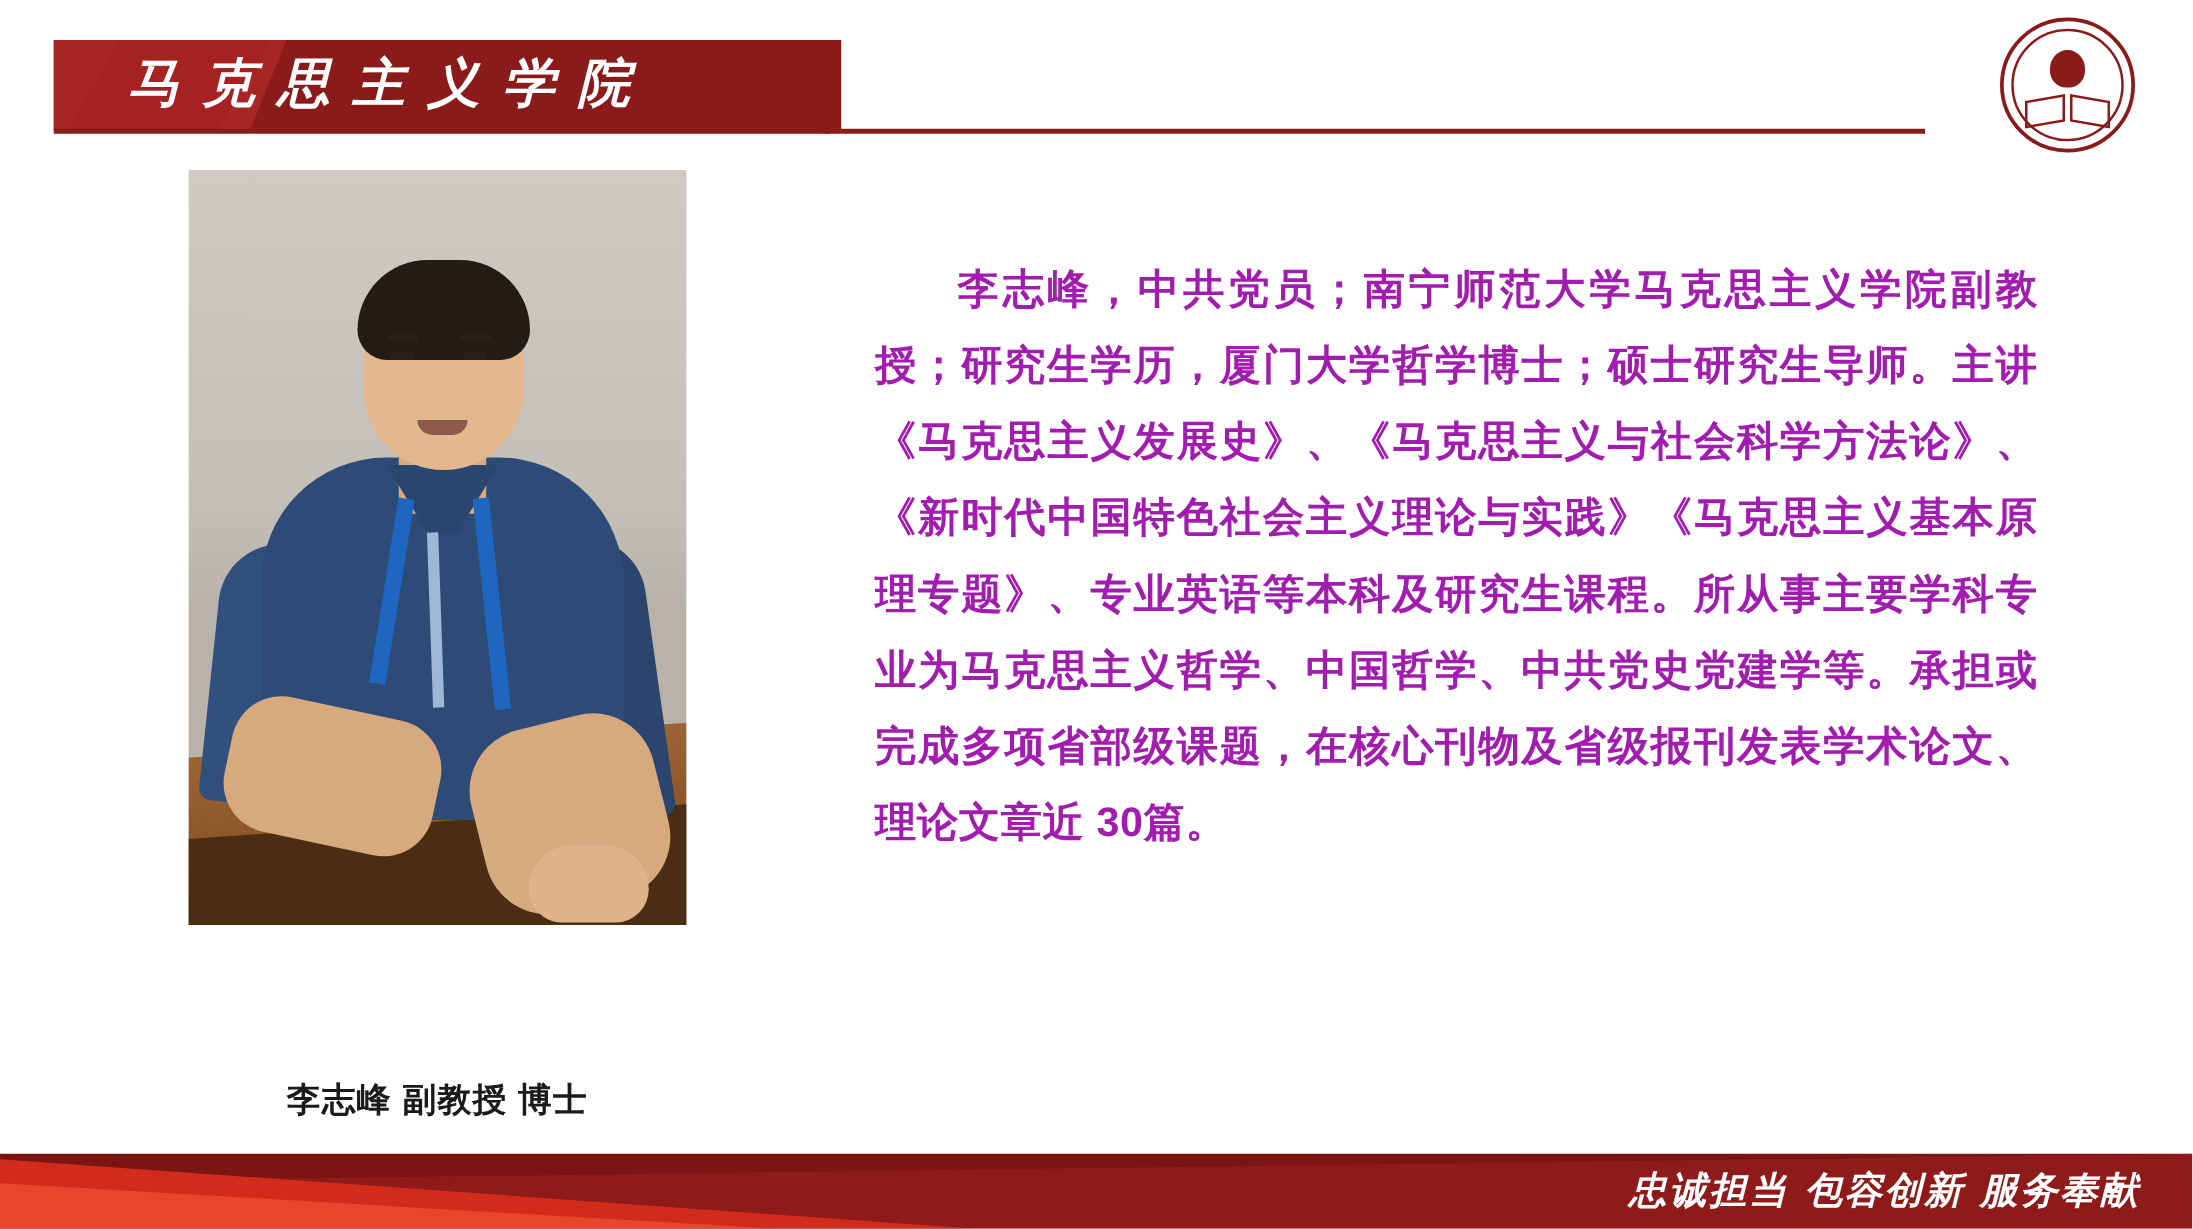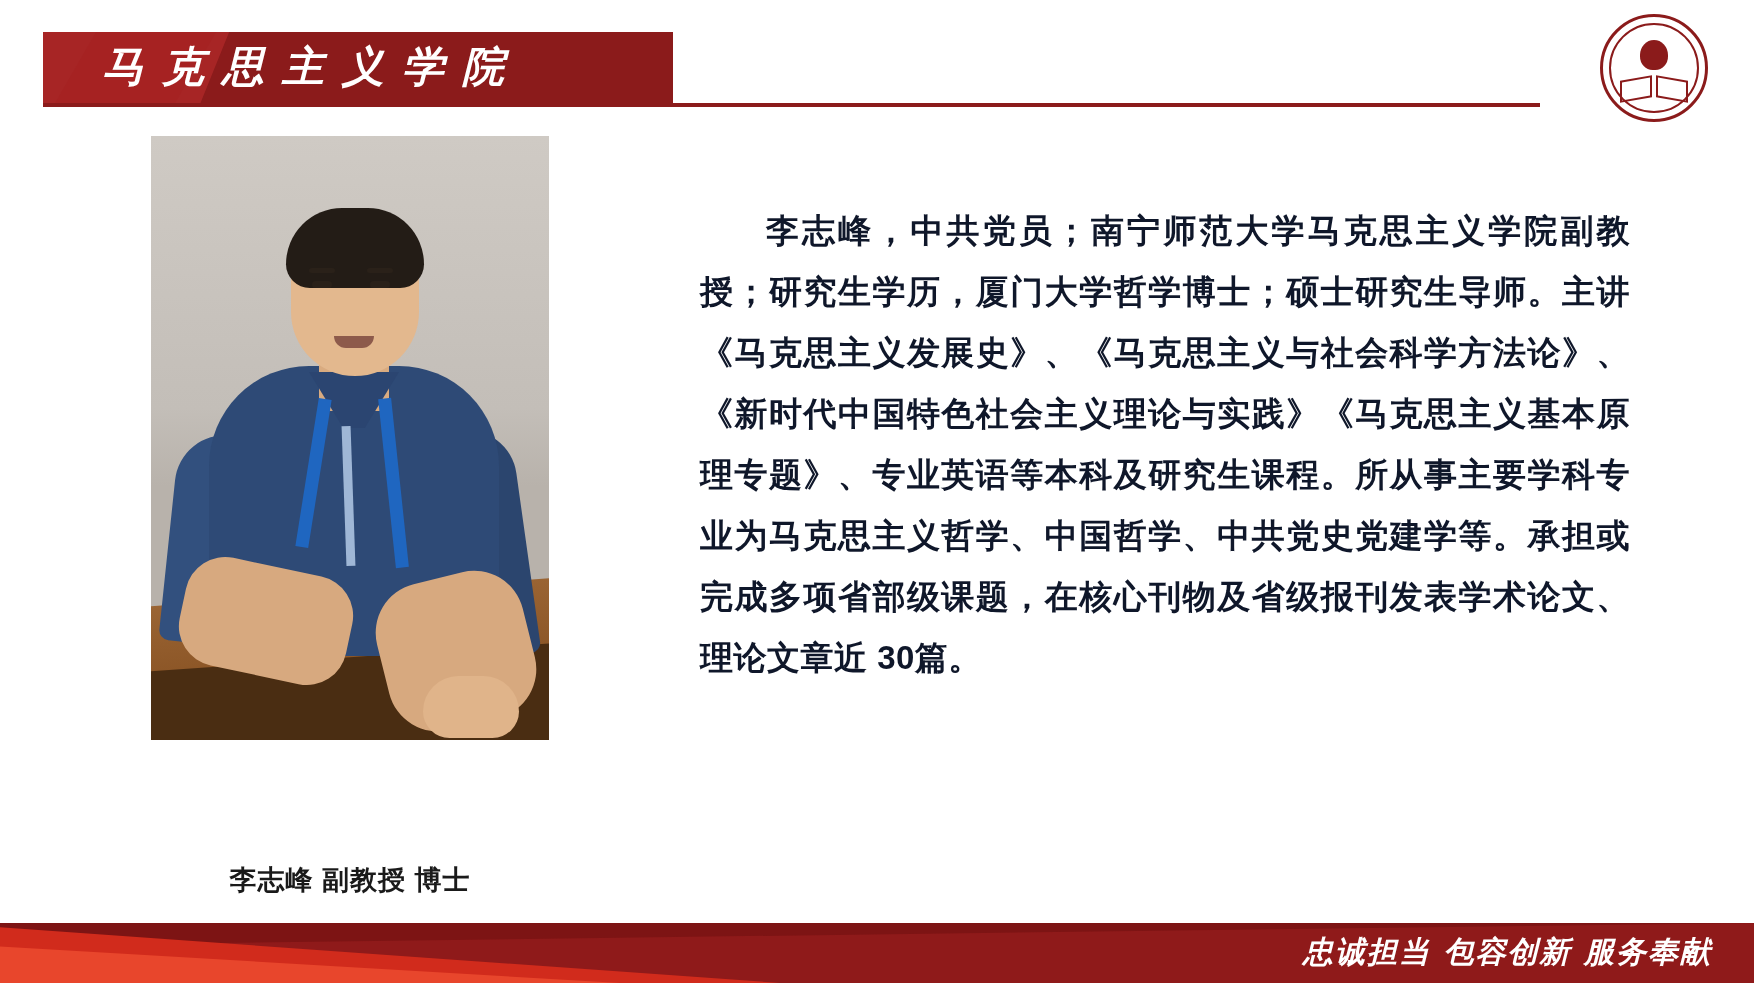--- a/index.html
+++ b/index.html
@@ -331,21 +331,21 @@
   
   .bio {
     position: absolute;
     left: 700px;
     top: 200px;
     width: 930px;
     font-family: "Liberation Sans", sans-serif;
     font-size: 33px;
     font-weight: bold;
     line-height: 61px;
-    color: #0f172a;
+    color: #a21caf;
     text-align: justify;
     text-indent: 66px;
     letter-spacing: 0.5px;
   }
 
   
   .footer {
     position: absolute;
     left: 0;
     bottom: 0;

